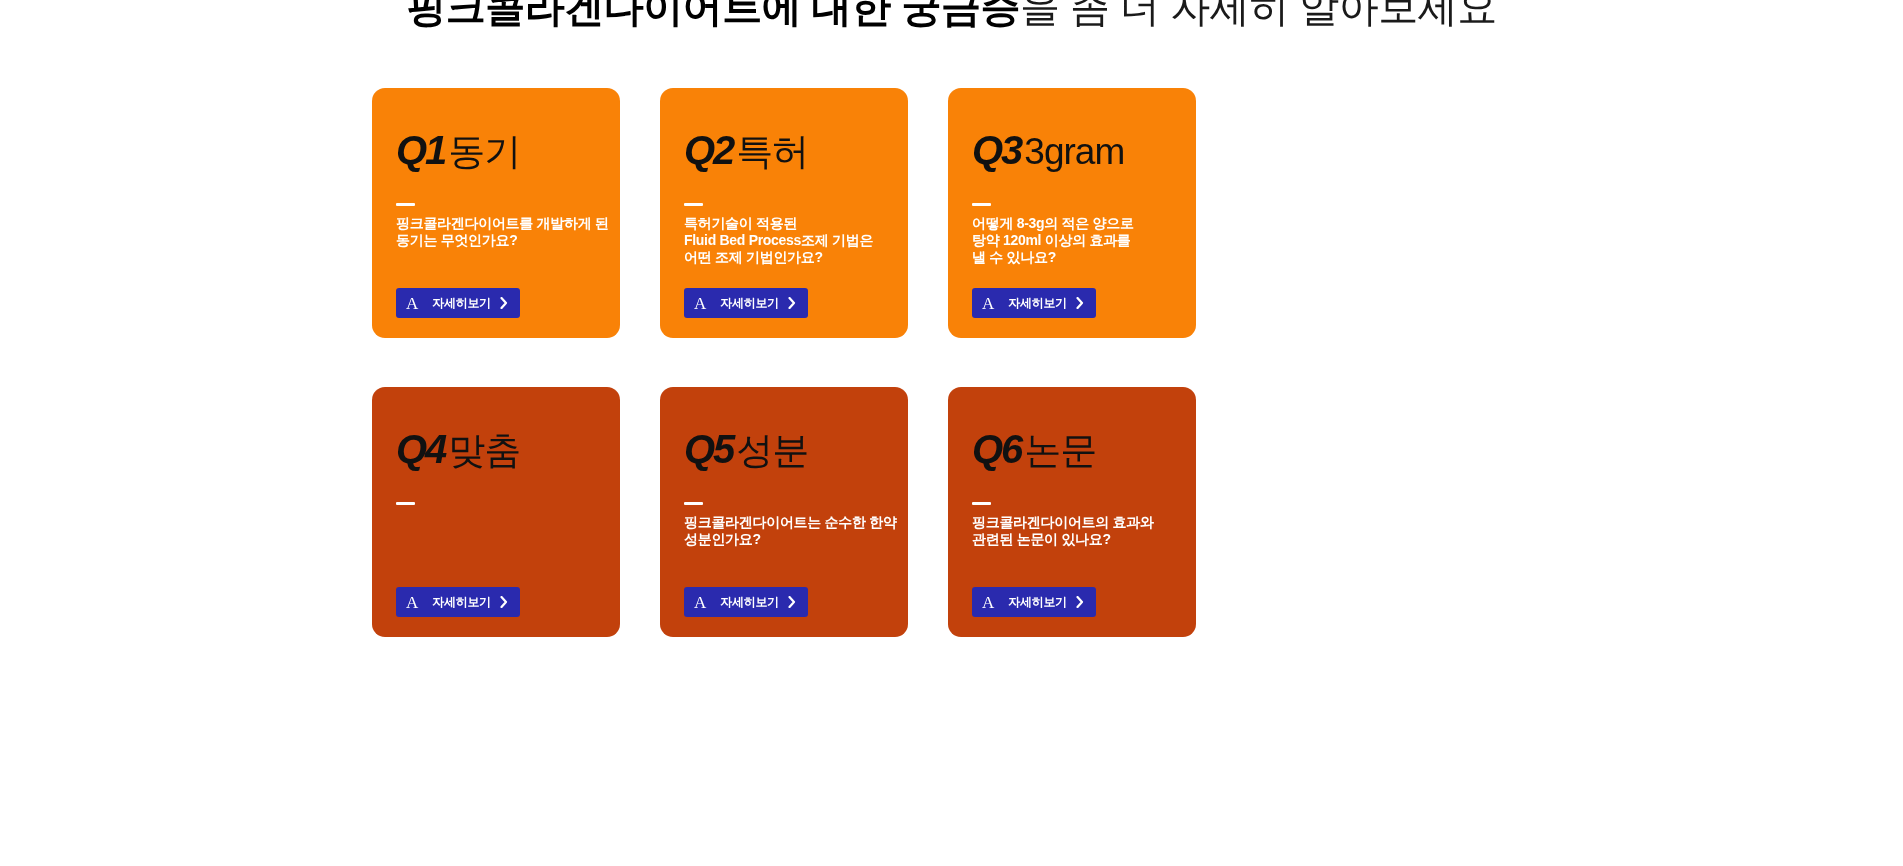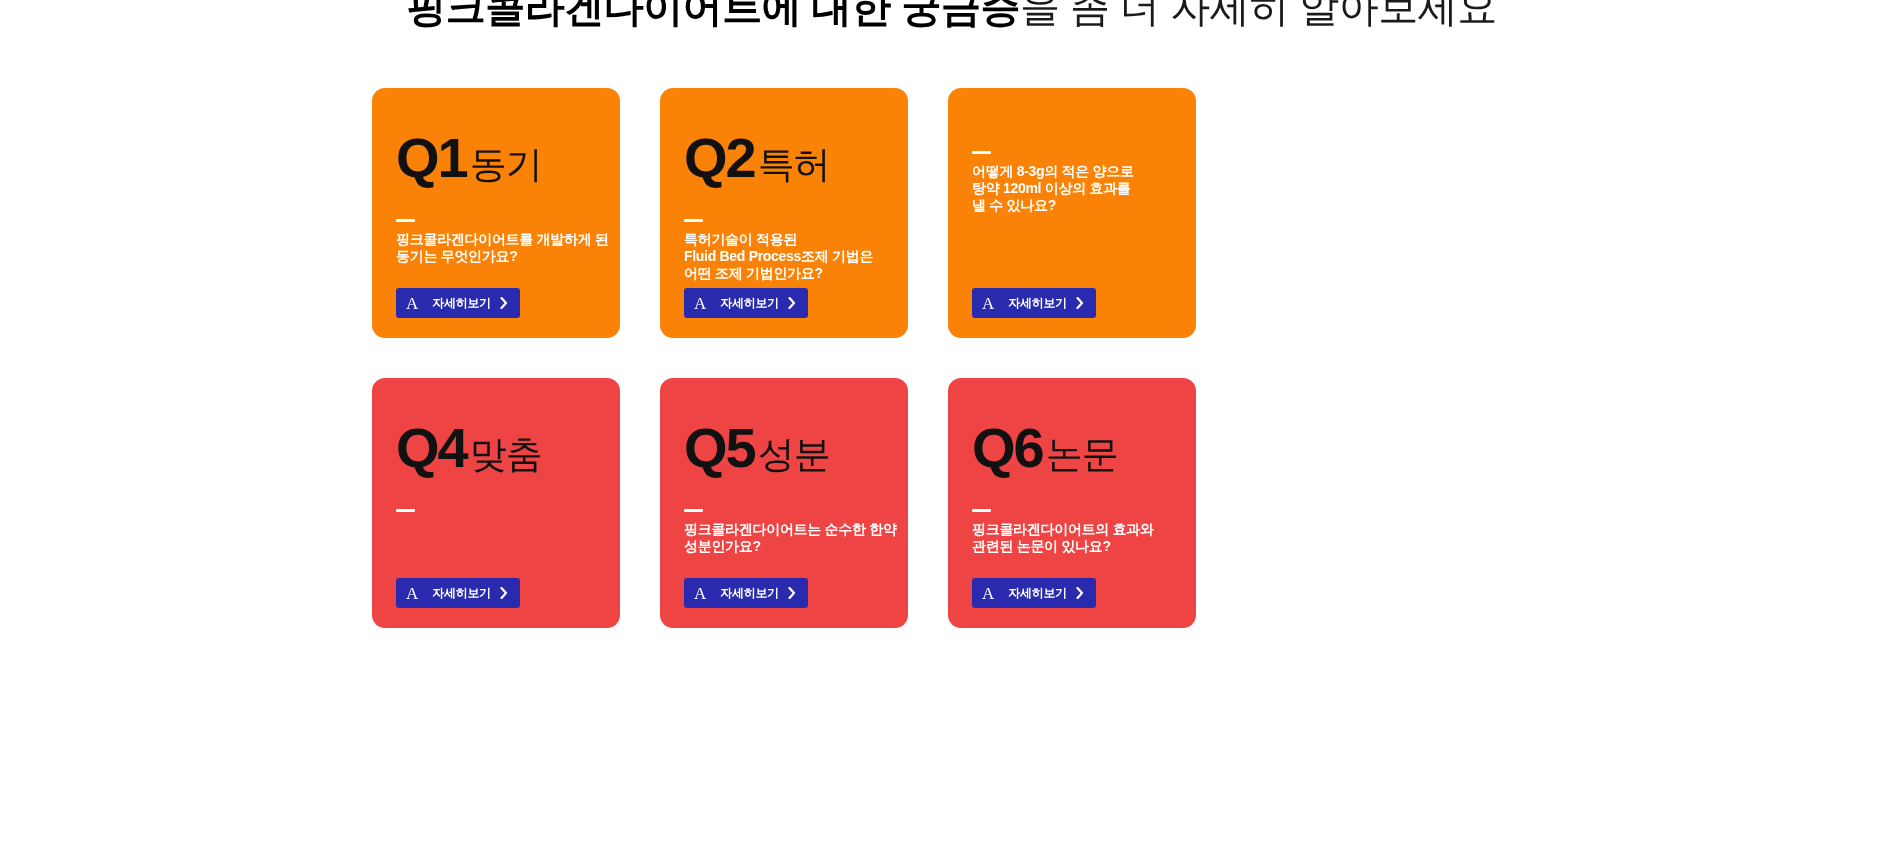--- a/index.html
+++ b/index.html
@@ -57,32 +57,33 @@
 
   .card {
     position: relative;
     width: 248px;
     height: 250px;
     border-radius: 13px;
     padding: 30px 24px 0 24px;
     overflow: hidden;
   }
   .card.row-a { background: #F98207; }
-  .card.row-b { background: #ef4444; }
+  .card.row-b { background: #c2410c; margin-top: 9px; }
 
   .card-title {
     color: #111111;
     line-height: 1;
     white-space: nowrap;
     margin-top: 12px;
   }
   .card-title .q {
-    font-size: 56px;
+    font-size: 40px;
     font-weight: 700;
     letter-spacing: -2px;
+    font-style: italic;
   }
   .card-title .topic {
     font-size: 37px;
     font-weight: 400;
     letter-spacing: -1px;
     margin-left: 3px;
   }
 
   .divider {
     width: 19px;
@@ -186,20 +187,23 @@
           <span class="btn-label">자세히보기</span>
           <span class="btn-chevron">
             <svg width="8" height="12" viewBox="0 0 8 12">
                 <path d="M1.5 1 L6 6 L1.5 11" fill="none" stroke="#ffffff" stroke-width="2.2" stroke-linecap="round" stroke-linejoin="round"></path>
               </svg>
           </span>
         </button>
       </div>
 
       <div class="card row-a">
+        <div class="card-title">
+          <span class="q">Q3</span><span class="topic">3gram</span>
+        </div>
         <div class="divider"></div>
         <div class="card-body">
           <span class="line">어떻게 8-3g의 적은 양으로</span>
           <span class="line">탕약 120ml 이상의  효과를</span>
           <span class="line">낼 수 있나요?</span>
         </div>
         <button class="detail-btn">
           <span class="btn-a">A</span>
           <span class="btn-label">자세히보기</span>
           <span class="btn-chevron">

